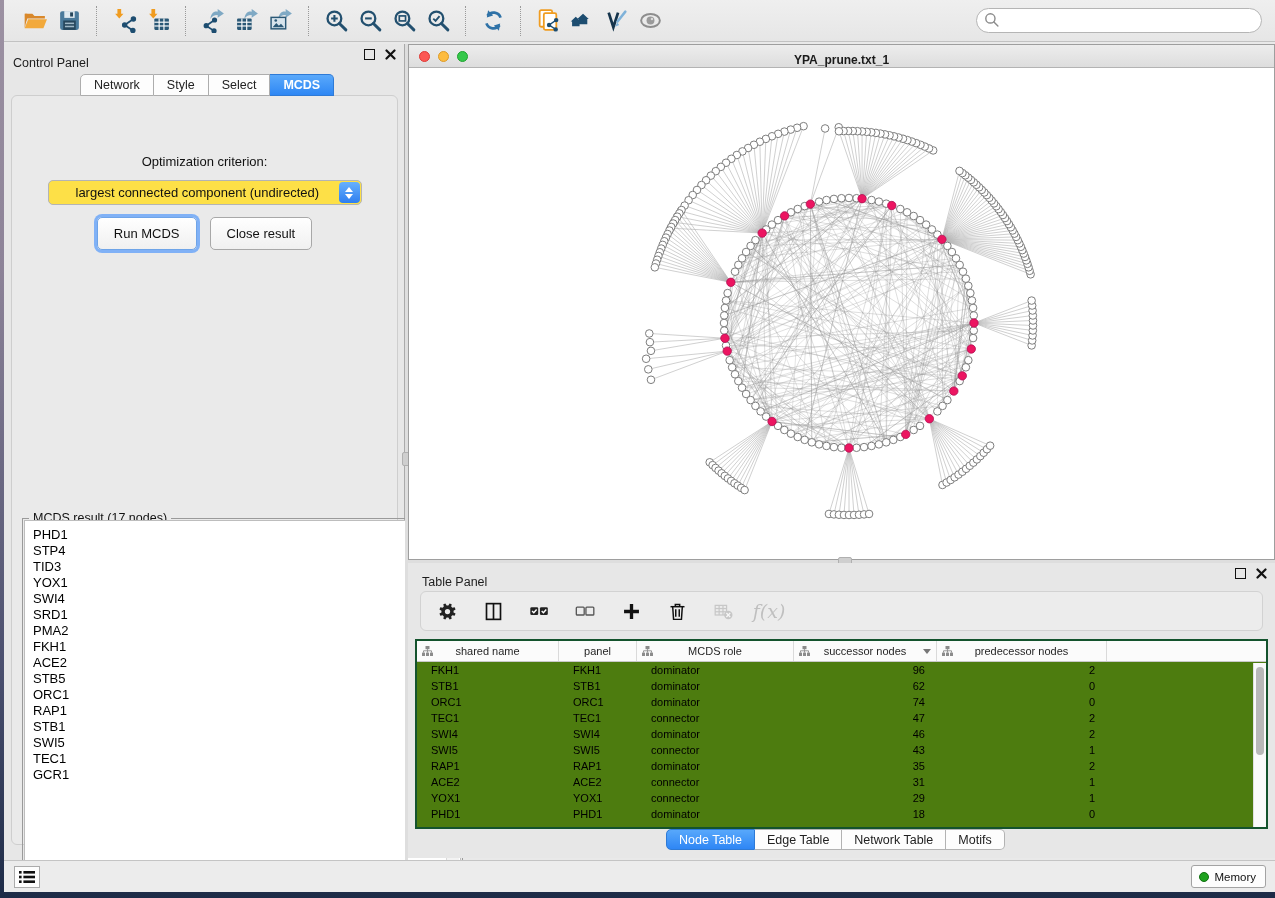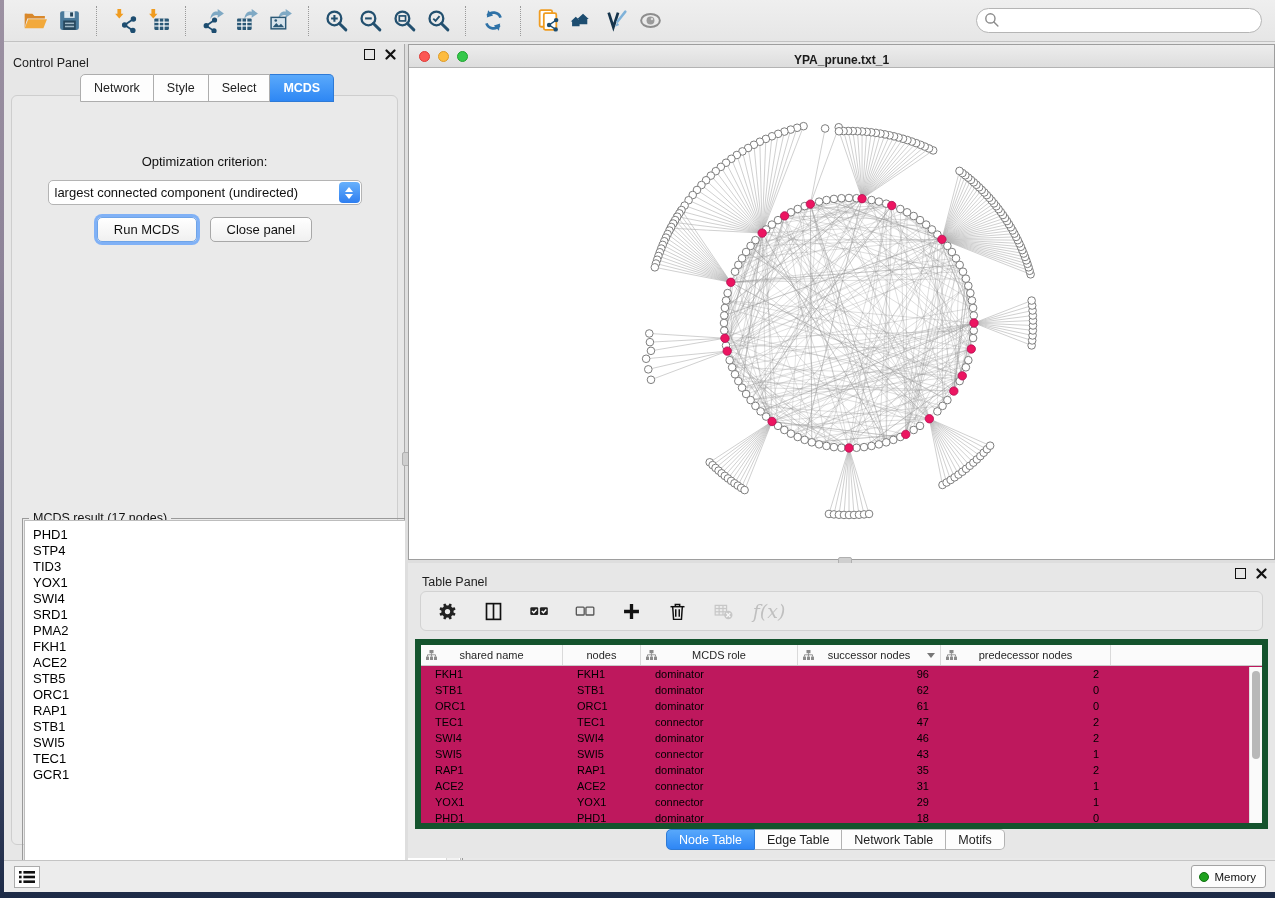--- a/index.html
+++ b/index.html
@@ -36,46 +36,46 @@
   .panel-ctrls { position:absolute; right:8px; top:5px; display:flex; gap:10px; align-items:center; }
   .float-btn { width:11px; height:11px; border:1.6px solid #111; background:transparent; }
   .close-btn svg { width:11px; height:11px; display:block; }
   
   .control-panel {
     position:absolute; left:0; top:44px; width:401px; height:816px;
     background:#e7e7e7; border-right:1px solid #aaa;
   }
   .cp-tabs { position:absolute; left:76px; top:30px; display:flex; z-index:3; }
   .cp-tab {
-    height:28px; padding:0 13px; display:flex; align-items:center; justify-content:center;
+    height:22px; padding:0 13px; display:flex; align-items:center; justify-content:center;
     background:#fdfdfd; border:1px solid #adadad; border-left:none; font-size:12.5px; color:#222;
   }
   .cp-tab:first-child { border-left:1px solid #adadad; border-radius:5px 0 0 0; }
   .cp-tab:last-child  { border-radius:0 5px 0 0; }
   .cp-tab.active { background:linear-gradient(#5aa9fb,#2e87f4); color:#fff; border-color:#2e7ad6; font-weight:bold; }
   .cp-body {
     position:absolute; left:7px; top:51px; width:387px; height:750px;
     background:#eaeaea; border:1px solid #cecece; border-radius:6px;
   }
   .opt-label { margin-top:58px; text-align:center; font-size:13px; color:#111; }
   .criterion {
     position:relative; margin:11px auto 0; width:314px; height:25px;
-    background:#ffffff; border:1px solid #b4b4b4; border-radius:5px;
-    display:flex; align-items:center; padding-left:6px; font-size:13px; color:#111;
+    background:#fde047; border:1px solid #b4b4b4; border-radius:5px;
+    display:flex; align-items:center; padding-left:27px; font-size:13px; color:#111;
   }
   .criterion .stepper {
     position:absolute; right:1px; top:1px; width:21px; height:21px; border-radius:4px;
     background:linear-gradient(#67b1fc,#2e7ef0); display:flex; flex-direction:column;
     align-items:center; justify-content:center; gap:2px;
   }
   .arr-up { width:0; height:0; border-left:4px solid transparent; border-right:4px solid transparent; border-bottom:5px solid #fff; }
   .arr-dn { width:0; height:0; border-left:4px solid transparent; border-right:4px solid transparent; border-top:5px solid #fff; }
   .cp-buttons { margin-top:12px; display:flex; justify-content:center; gap:13px; }
   .cp-btn {
-    height:25px; padding:0 16px; font-size:13px; color:#111;
+    height:33px; padding:0 16px; font-size:13px; color:#111;
     background:linear-gradient(#ffffff,#f0f0f0); border:1px solid #a8a8a8; border-radius:5px;
     font-family:"Liberation Sans", sans-serif;
   }
   .cp-btn.focused { box-shadow:0 0 0 3px rgba(92,157,250,.75); border-color:#6ea4e8; }
   .result-box {
     position:absolute; left:10px; top:422px; width:441px; height:372px;
     border:1px solid #9a9a9a;
   }
   .result-legend {
     position:absolute; left:6px; top:-8px; padding:0 4px; background:#eaeaea;
@@ -118,21 +118,21 @@
     position:absolute; left:12px; top:28px; width:843px; height:40px;
     background:#ececec; border:1px solid #d2d2d2; border-radius:6px;
     display:flex; align-items:center; padding-left:14px; gap:22px;
   }
   .tp-ico { width:24px; height:24px; display:flex; align-items:center; justify-content:center; }
   .tp-ico svg { width:21px; height:21px; }
   .tp-ico.disabled { opacity:.55; }
   .fx-glyph { font-family:"DejaVu Serif", serif; font-style:italic; font-size:19px; color:#9c9c9c; }
   .data-table {
     position:absolute; left:7px; top:76px; width:853px; height:190px;
-    background:#be185d; border:6px solid #14532d; overflow:hidden;
+    background:#4d7c0f; border:2px solid #14532d; overflow:hidden;
   }
   .tbl-header {
     display:grid; grid-template-columns:142px 78px 157px 143px 170px 1fr;
     height:21px; background:#fbfbfb; border-bottom:1px solid #c9c9c9;
   }
   .th {
     position:relative; display:flex; align-items:center; justify-content:center;
     font-size:11px; color:#262626; border-right:1px solid #dadada; overflow:hidden;
   }
   .th .tree-ico { position:absolute; left:5px; top:5px; width:11px; height:10px; }
@@ -410,21 +410,21 @@
       <div class="opt-label">Optimization criterion:</div>
       <div class="criterion">
         <span>largest connected component (undirected)</span>
         <span class="stepper">
             <span class="arr-up"></span>
             <span class="arr-dn"></span>
           </span>
       </div>
       <div class="cp-buttons">
         <button class="cp-btn focused">Run MCDS</button>
-        <button class="cp-btn">Close panel</button>
+        <button class="cp-btn">Close result</button>
       </div>
       <div class="result-box">
         <span class="result-legend">MCDS result (17 nodes)</span>
         <div class="result-list">
           <div class="result-scroll"></div>
         <div class="result-item">PHD1</div>
             <div class="result-item">STP4</div>
             <div class="result-item">TID3</div>
             <div class="result-item">YOX1</div>
             <div class="result-item">SWI4</div>
@@ -1296,21 +1296,21 @@
                 <rect x="3.5" y="0" width="4" height="3.2"></rect>
                 <rect x="0" y="6.6" width="3" height="3.4"></rect>
                 <rect x="4" y="6.6" width="3" height="3.4"></rect>
                 <rect x="8" y="6.6" width="3" height="3.4"></rect>
               </g>
               <path d="M5.5 3.2v1.6M1.5 6.6V4.8h8v1.8M5.5 4.8v1.8" stroke="#8b8b8b" stroke-width="0.9" fill="none"></path>
             </svg>
             <span>shared name</span>
           </div>
           <div class="th">
-            <span>nodes</span>
+            <span>panel</span>
           </div>
           <div class="th">
             <svg class="tree-ico" viewBox="0 0 11 10">
               <g fill="#8b8b8b">
                 <rect x="3.5" y="0" width="4" height="3.2"></rect>
                 <rect x="0" y="6.6" width="3" height="3.4"></rect>
                 <rect x="4" y="6.6" width="3" height="3.4"></rect>
                 <rect x="8" y="6.6" width="3" height="3.4"></rect>
               </g>
               <path d="M5.5 3.2v1.6M1.5 6.6V4.8h8v1.8M5.5 4.8v1.8" stroke="#8b8b8b" stroke-width="0.9" fill="none"></path>
@@ -1358,21 +1358,21 @@
             <div class="td">STB1</div>
             <div class="td">dominator</div>
             <div class="td num">62</div>
             <div class="td num">0</div>
             <div class="td"></div>
           </div>
           <div class="tbl-row">
             <div class="td">ORC1</div>
             <div class="td">ORC1</div>
             <div class="td">dominator</div>
-            <div class="td num">61</div>
+            <div class="td num">74</div>
             <div class="td num">0</div>
             <div class="td"></div>
           </div>
           <div class="tbl-row">
             <div class="td">TEC1</div>
             <div class="td">TEC1</div>
             <div class="td">connector</div>
             <div class="td num">47</div>
             <div class="td num">2</div>
             <div class="td"></div>

